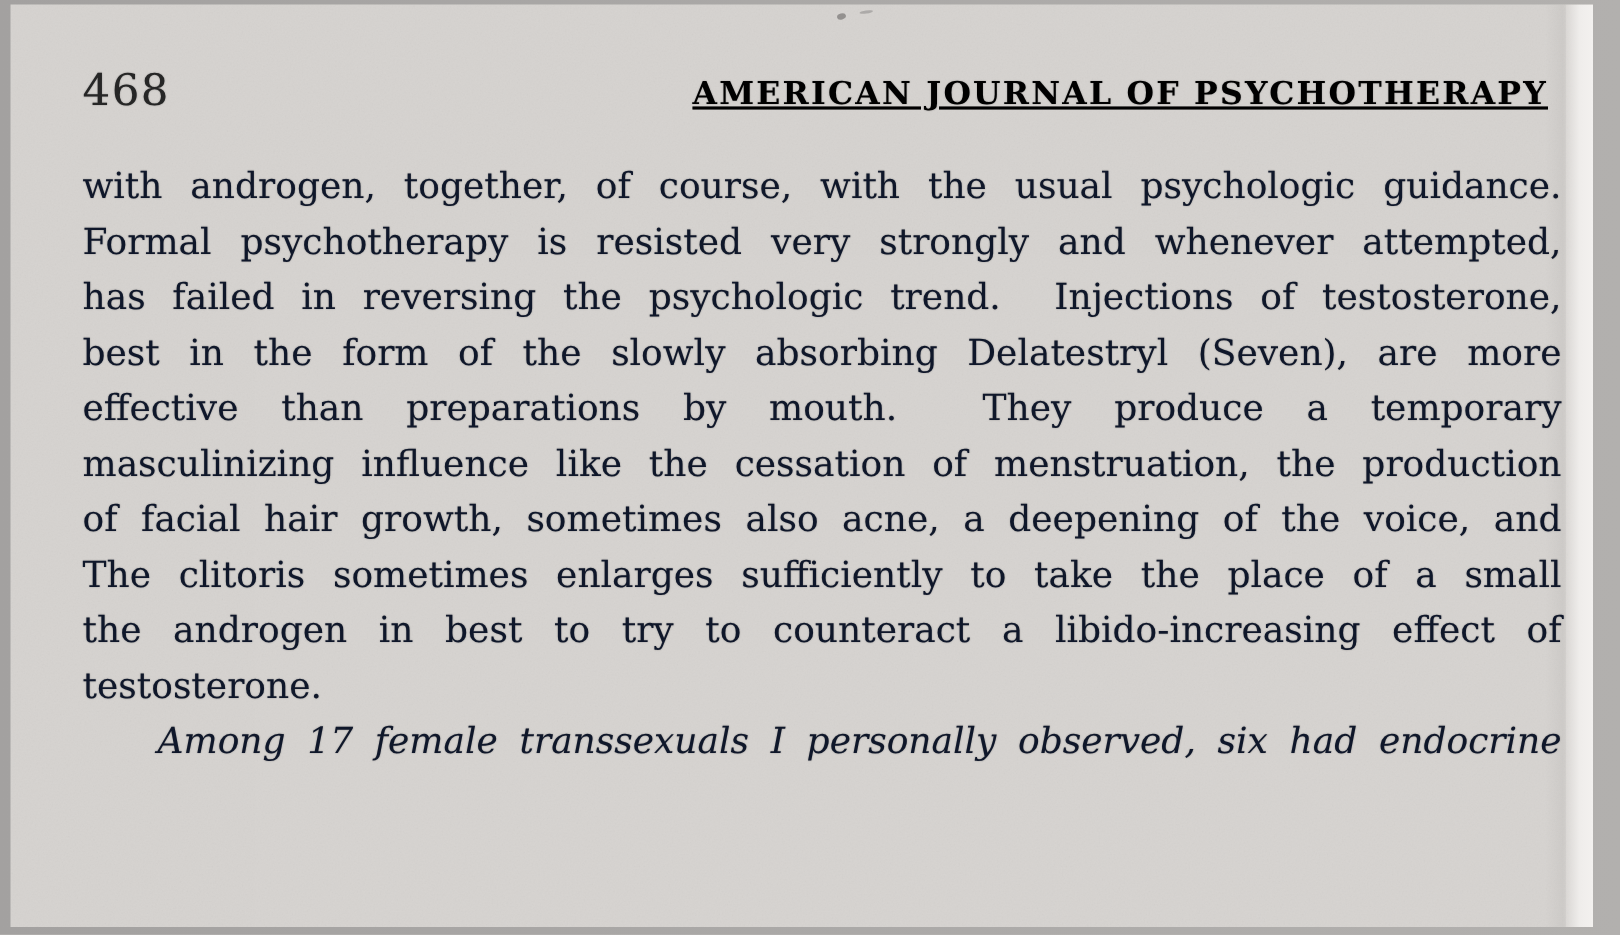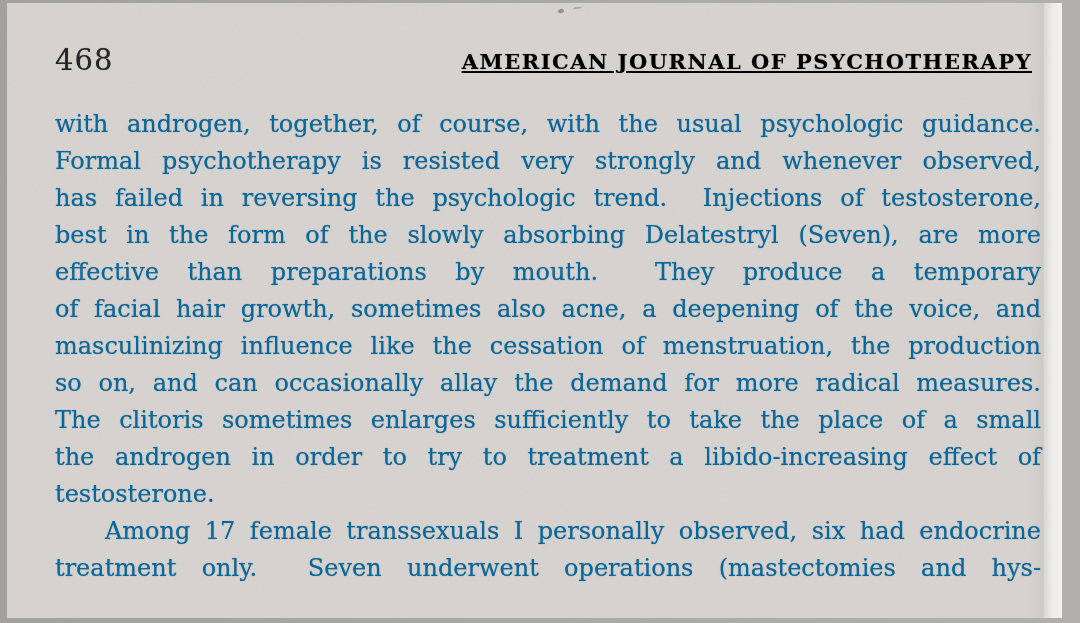--- a/index.html
+++ b/index.html
@@ -80,36 +80,37 @@
     color: #000000;
     text-shadow: 0 0 1px rgba(30,30,30,0.4);
     text-decoration: underline;
   }
   .body-text {
     position: absolute;
     left: 48px;
     top: 103px;
     width: 986px;
     font-size: 24px;
-    color: #0369a1;
+    color: #0f172a;
     text-shadow: 0 0 1px rgba(30,30,30,0.45);
   }
   .line {
     height: 37px;
     line-height: 37px;
     text-align: justify;
     text-align-last: justify;
     white-space: normal;
   }
   .line.no-justify {
     text-align: right;
     text-align-last: left;
   }
   .line.indent {
     text-indent: 50px;
+    font-style: italic;
   }
 </style>
 </head>
 <body>
 
 <div class="scan-frame">
   <div class="paper">
 
     <svg class="grain" xmlns="http://www.w3.org/2000/svg">
       <filter id="paperNoise">
@@ -128,29 +129,27 @@
     <div class="speck s1"></div>
     <div class="speck s2"></div>
 
     <div class="page-number">468</div>
 
     <div class="journal-title">AMERICAN JOURNAL OF PSYCHOTHERAPY</div>
 
     <div class="body-text">
       <div id="body-lines">
           <div class="line">with androgen, together, of course, with the usual psychologic guidance.</div>
-          <div class="line">Formal psychotherapy is resisted very strongly and whenever observed,</div>
+          <div class="line">Formal psychotherapy is resisted very strongly and whenever attempted,</div>
           <div class="line">has failed in reversing the psychologic trend.&nbsp; Injections of testosterone,</div>
           <div class="line">best in the form of the slowly absorbing Delatestryl (Seven), are more</div>
           <div class="line">effective than preparations by mouth.&nbsp; They produce a temporary</div>
+          <div class="line">masculinizing influence like the cessation of menstruation, the production</div>
           <div class="line">of facial hair growth, sometimes also acne, a deepening of the voice, and</div>
-          <div class="line">masculinizing influence like the cessation of menstruation, the production</div>
-          <div class="line">so on, and can occasionally allay the demand for more radical measures.</div>
           <div class="line">The clitoris sometimes enlarges sufficiently to take the place of a small</div>
-          <div class="line">the androgen in order to try to treatment a libido-increasing effect of</div>
+          <div class="line">the androgen in best to try to counteract a libido-increasing effect of</div>
           <div class="line no-justify">testosterone.</div>
           <div class="line indent">Among 17 female transsexuals I personally observed, six had endocrine</div>
-          <div class="line">treatment only.&nbsp; Seven underwent operations (mastectomies and hys-</div>
         </div>
     </div>
 
   </div>
 </div>
 
 </body></html>

